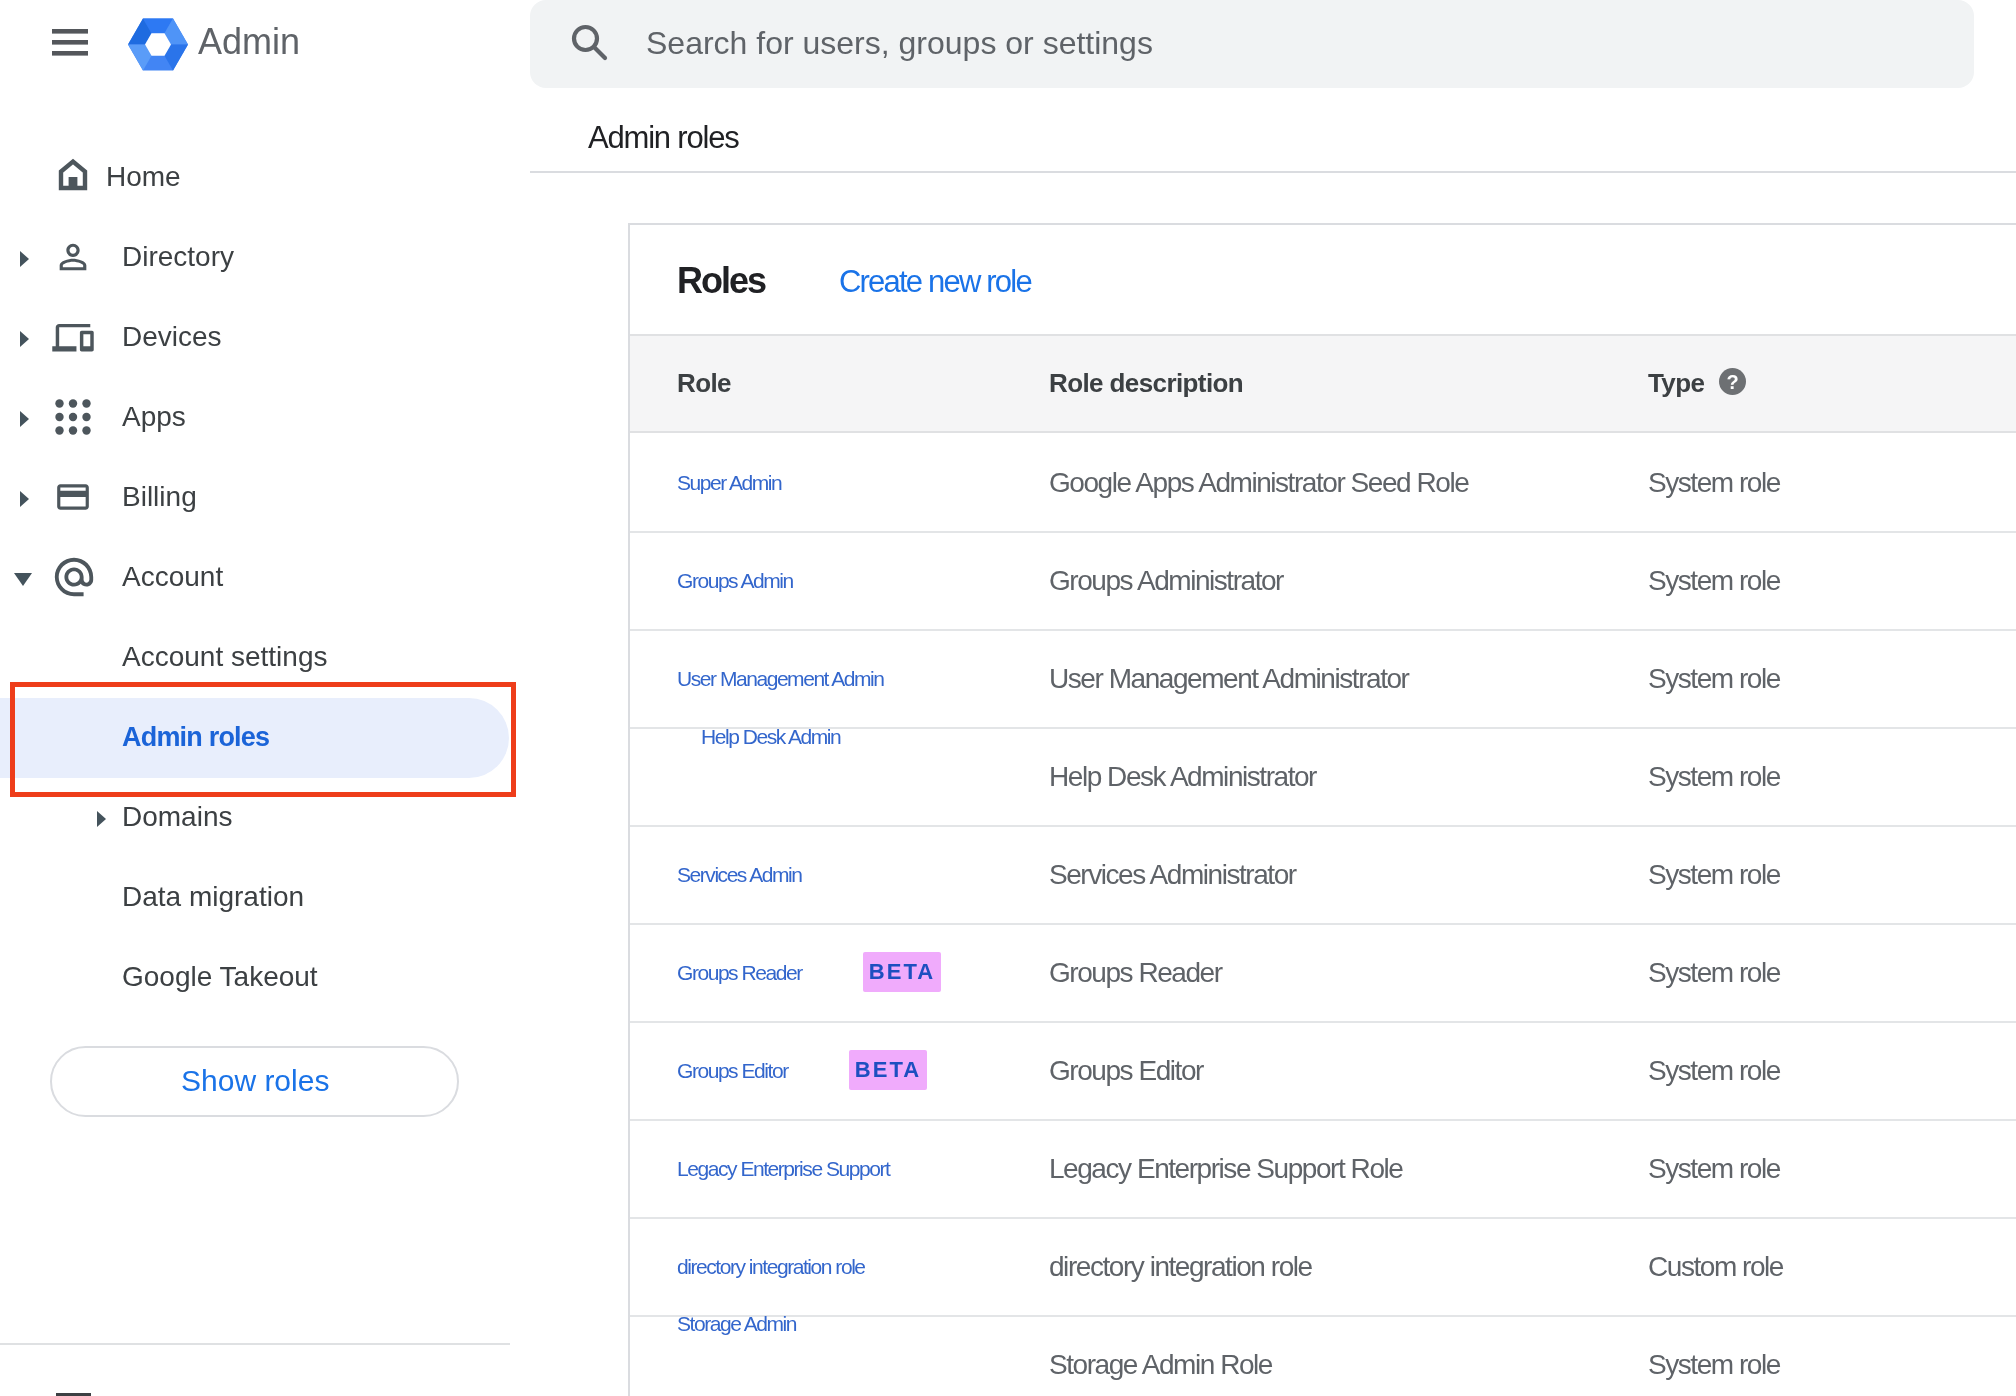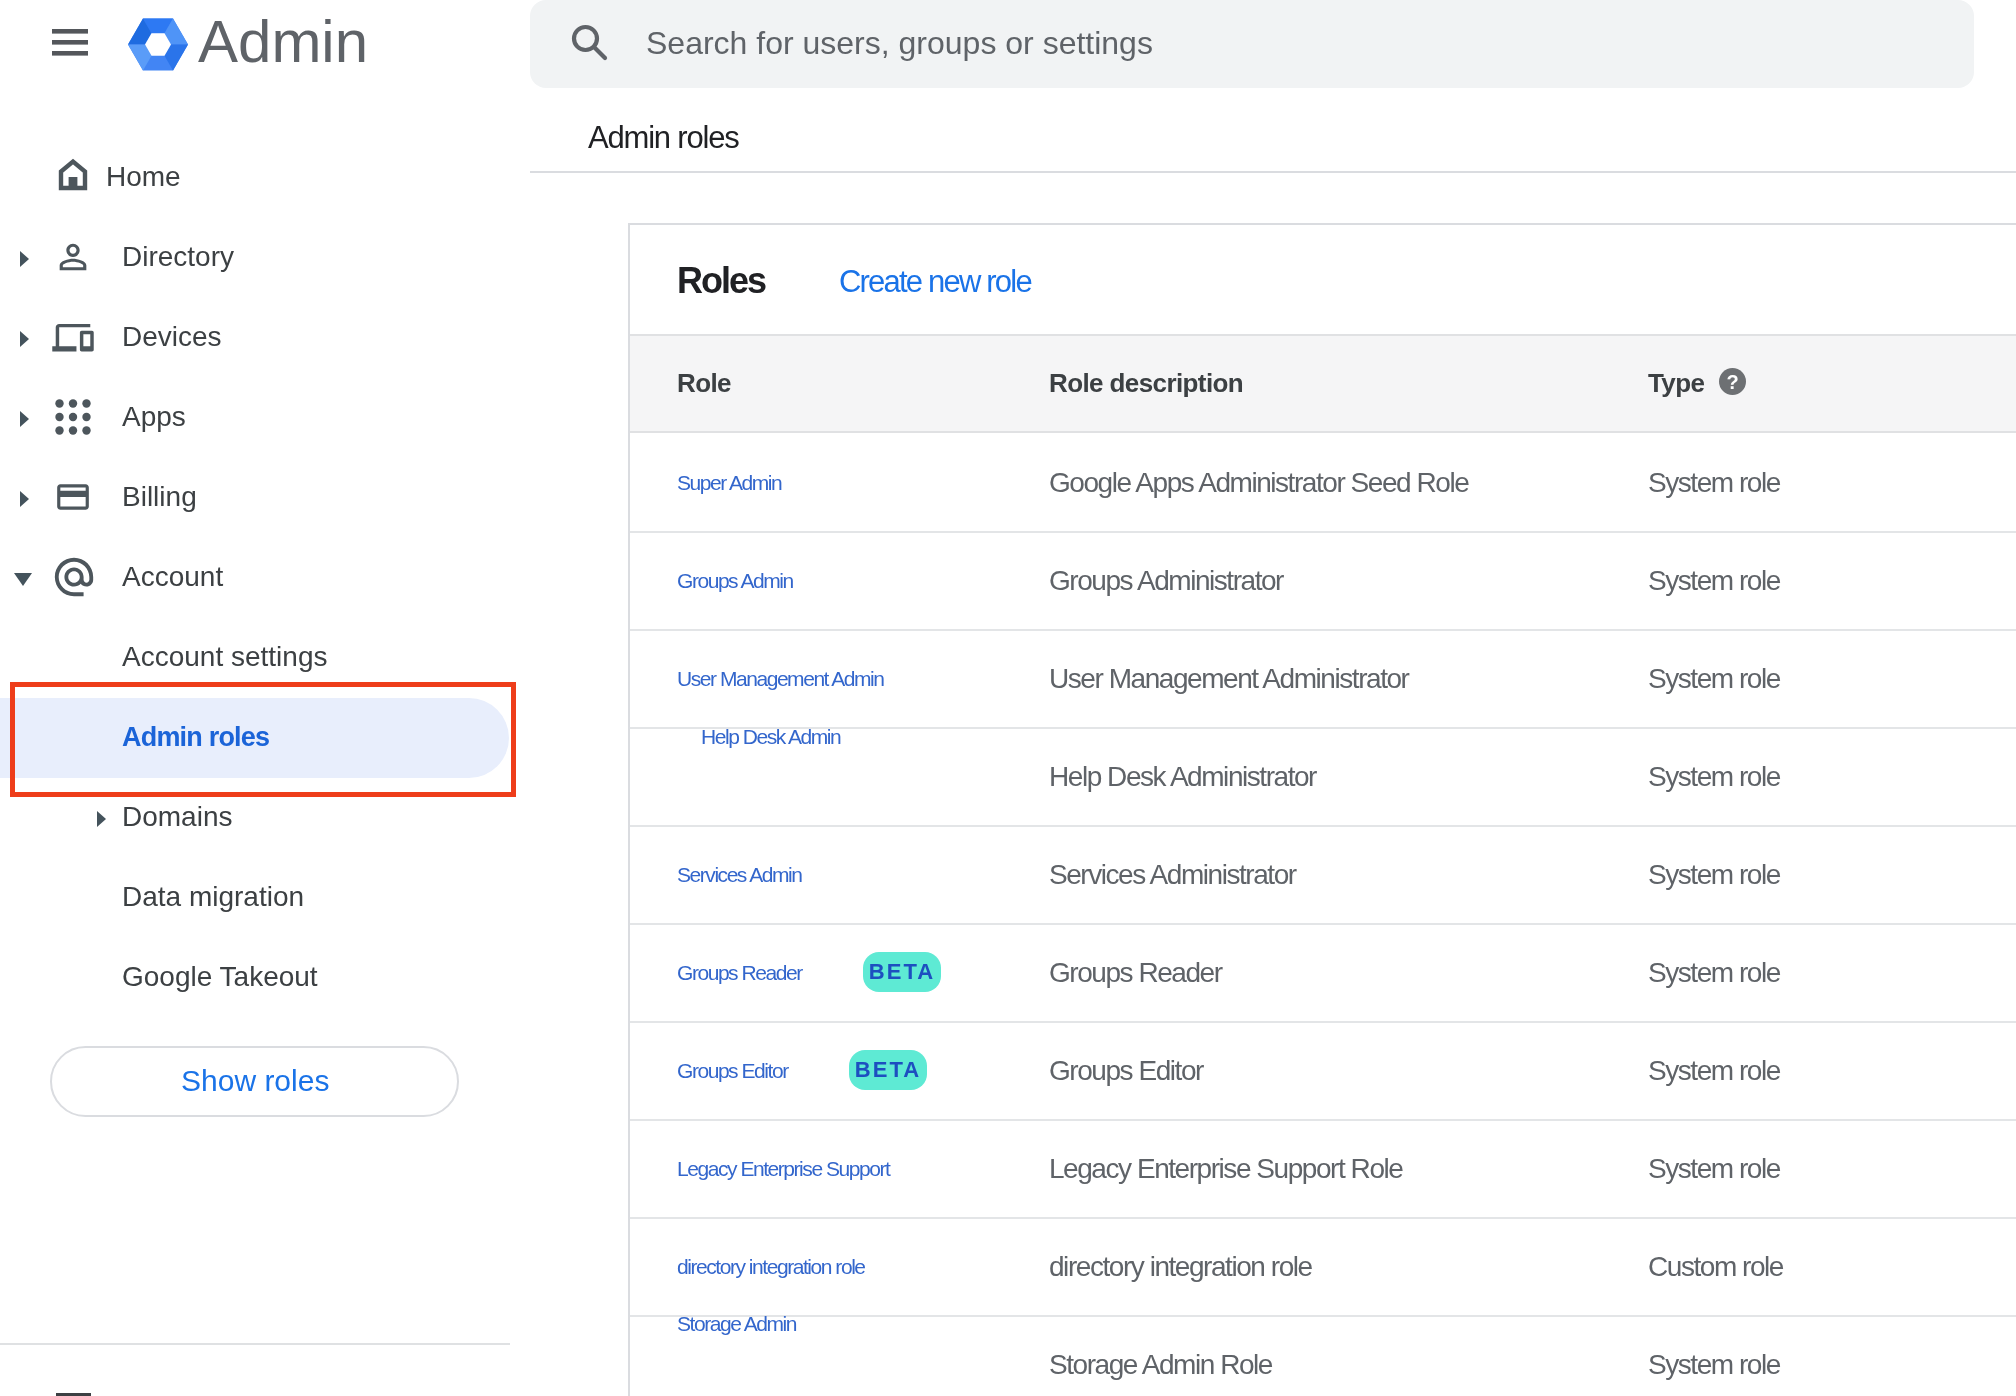--- a/index.html
+++ b/index.html
@@ -9,21 +9,21 @@
 .txt { position:absolute; white-space:nowrap; }
 .tri-r { position:absolute; width:0; height:0;
   border-top:8.5px solid transparent; border-bottom:8.5px solid transparent;
   border-left:9.5px solid #44535c; }
 .tri-d { position:absolute; width:0; height:0;
   border-left:9px solid transparent; border-right:9px solid transparent;
   border-top:13px solid #44535c; }
 .nav { font-size:28px; line-height:28px; color:#3c4043; }
 .rowlink { font-size:21px; line-height:29px; letter-spacing:-1.45px; color:#3366cc; }
 .rowdesc { font-size:28px; line-height:29px; letter-spacing:-1.45px; color:#5f6368; }
-.beta { position:absolute; width:78px; height:40px; background:#5eead4; border-radius:16px;
+.beta { position:absolute; width:78px; height:40px; background:#f0abfc; border-radius:2px;
   color:#1d4fc0; font-size:22px; font-weight:bold; letter-spacing:2px;
   display:flex; align-items:center; justify-content:center; }
 .hdr { font-size:26px; line-height:26px; letter-spacing:-0.6px; color:#3c4043; font-weight:bold; }
 </style>
 </head>
 <body>
 
 <svg class="abs" style="left:52px; top:29px;" width="37" height="30" viewBox="0 0 37 30">
   <rect x="0" y="0" width="36" height="4.6" fill="#54575b"></rect>
   <rect x="0" y="11" width="36" height="4.6" fill="#54575b"></rect>
@@ -33,21 +33,21 @@
 <svg class="abs" style="left:128px; top:16px;" width="60" height="57" viewBox="0 0 60 57">
   <polygon points="0,28.5 15,2.5 45,2.5 60,28.5 45,54.5 15,54.5" fill="#4285f4"></polygon>
   <polygon points="15,2.5 45,2.5 36.5,17.25 23.5,17.25" fill="#2d79f3"></polygon>
   <polygon points="45,2.5 60,28.5 43,28.5 36.5,17.25" fill="#4f94f7"></polygon>
   <polygon points="60,28.5 45,54.5 36.5,39.75 43,28.5" fill="#2a74ea"></polygon>
   <polygon points="15,2.5 23.5,17.25 17,28.5 0,28.5" fill="#1e6be0"></polygon>
   <polygon points="0,28.5 17,28.5 23.5,39.75 15,54.5" fill="#5a9cf8"></polygon>
   <polygon points="17,28.5 23.5,17.25 36.5,17.25 43,28.5 36.5,39.75 23.5,39.75" fill="#ffffff"></polygon>
 </svg>
 
-<div class="txt" style="left:198px; top:20px; font-size:60px; line-height:44px; color:#5f6368;">Admin</div>
+<div class="txt" style="left:198px; top:20px; font-size:36px; line-height:44px; color:#5f6368;">Admin</div>
 
 <div class="abs" style="left:530px; top:0; width:1444px; height:88px; background:#f1f3f4; border-radius:16px;"></div>
 <svg class="abs" style="left:570px; top:23px;" width="40" height="40" viewBox="0 0 40 40">
   <circle cx="15.5" cy="15.5" r="11.5" fill="none" stroke="#5f6368" stroke-width="4.2"></circle>
   <line x1="24" y1="24" x2="35" y2="35" stroke="#5f6368" stroke-width="4.2" stroke-linecap="round"></line>
 </svg>
 <div class="txt" style="left:646px; top:27px; font-size:32px; line-height:32px; color:#5f6368;">Search for users, groups or settings</div>
 
 <div class="abs" style="left:0; top:698px; width:509px; height:80px; background:#e8eefc; border-radius:0 40px 40px 0;"></div>
 <div class="abs" style="left:10px; top:682px; width:506px; height:115px; border:5px solid #ee3d1a;"></div>

